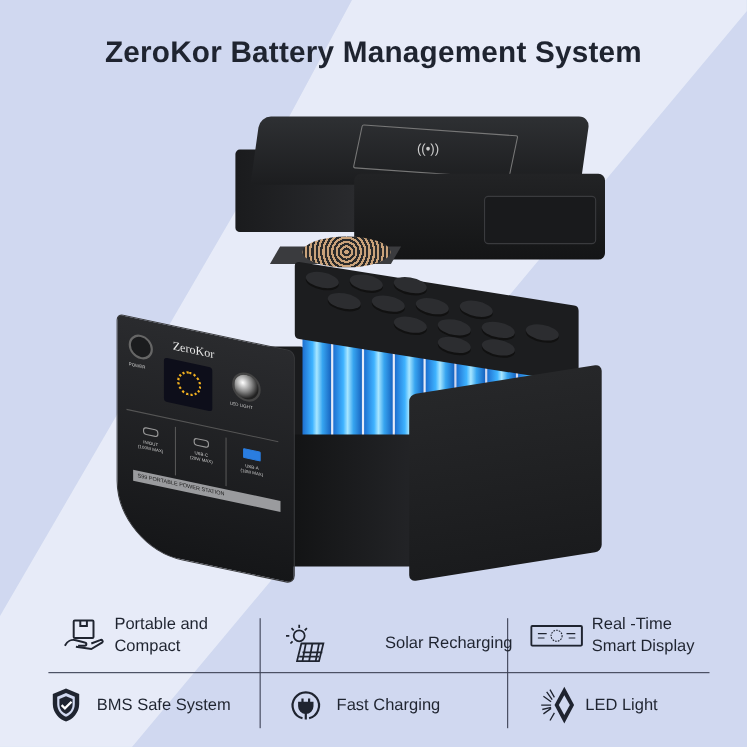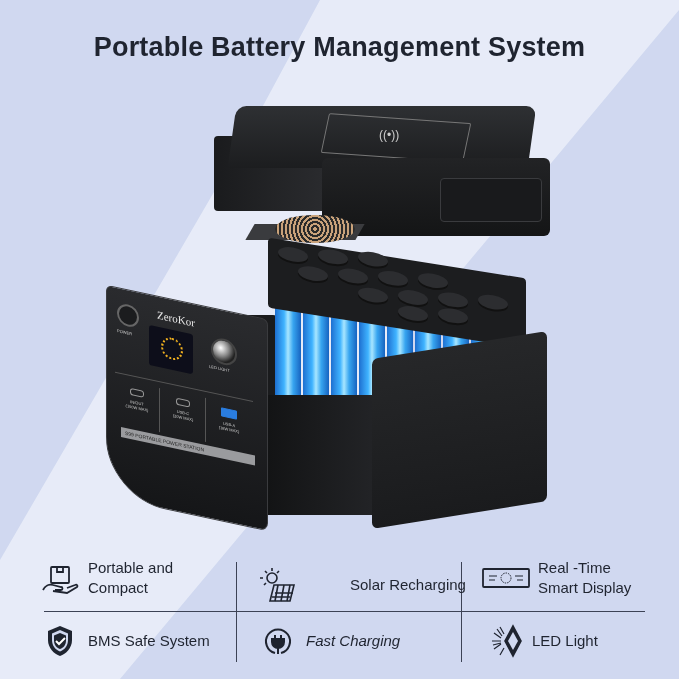--- a/index.html
+++ b/index.html
@@ -75,21 +75,21 @@
   .vline { position:absolute; top:12px; width:1px; height:100px; background:#3c4255; }
   .feat { position:absolute; display:flex; align-items:center; color:#1f2430; font-size:15px; line-height:20px; }
   .feat .ic { width:40px; height:34px; display:flex; align-items:center; justify-content:center; margin-right:8px; }
 </style>
 </head>
 <body>
 
 <div class="bg"></div>
 <div class="bg-band"></div>
 
-<div class="title">Portable Battery Management System</div>
+<div class="title">ZeroKor Battery Management System</div>
 
 <div>
   <div class="lid">
     <div class="lid-side"></div>
     <div class="lid-top"></div>
     <div class="lid-pad"></div>
     <div class="lid-wireless">((•))</div>
     <div class="lid-front">
       <div class="lid-slot"></div>
     </div>
@@ -162,21 +162,21 @@
     </div>
     <div class="panel-strip">S99 PORTABLE POWER STATION</div>
   </div>
 </div>
 
 <div class="features">
   <div class="hline"></div>
   <div class="vline" style="left:236px"></div>
   <div class="vline" style="left:461px"></div>
 
-  <div class="feat" style="left:40px;top:8px;width:180px;align-items:flex-end;">
+  <div class="feat" style="left:56px;top:8px;width:180px;">
     <span class="ic">
       <svg width="38" height="34" viewBox="0 0 38 34" fill="none" stroke="#1f2430" stroke-width="1.8">
         <rect x="10" y="3" width="18" height="16" rx="1"></rect>
           <path d="M16 3v5h6V3"></path>
         <path d="M2 26c2-4 6-6 10-5l8 2c2 0 2 3 0 3h-6"></path>
           <path d="M12 27l14 2 10-6c1-1 0-3-2-2l-8 3"></path>
       </svg>
     </span>
     <span style="width:110px">Portable and Compact</span>
   </div>
@@ -206,21 +206,21 @@
     <span class="ic">
       <svg width="28" height="32" viewBox="0 0 28 32">
         <path d="M14 1L2 6v9c0 8 6 14 12 16 6-2 12-8 12-16V6z" fill="#1f2430"></path>
         <path d="M14 5L6 8.5v6.5c0 5.5 3.5 10 8 11.5 4.5-1.5 8-6 8-11.5V8.5z" fill="#d0d8f0"></path>
         <path d="M14 8L8 10.5v5c0 4 2.5 7.5 6 8.5 3.5-1 6-4.5 6-8.5v-5z" fill="#1f2430"></path>
         <path d="M10 16l3 3 6-6" stroke="#fff" stroke-width="2" fill="none"></path>
       </svg>
     </span>
     <span>BMS Safe System</span>
   </div>
-  <div class="feat" style="left:258px;top:74px;font-style:italic;">
+  <div class="feat" style="left:258px;top:74px;">
     <span class="ic">
       <svg width="30" height="30" viewBox="0 0 30 30" fill="none" stroke="#1f2430" stroke-width="2">
         <path d="M12 27A12 12 0 1 1 18 27"></path>
         <path d="M12 9v4M18 9v4"></path>
           <path d="M9 13h12v3a6 6 0 0 1-12 0z" fill="#1f2430"></path>
           <path d="M15 22v6"></path>
       </svg>
     </span>
     <span>Fast Charging</span>
   </div>

